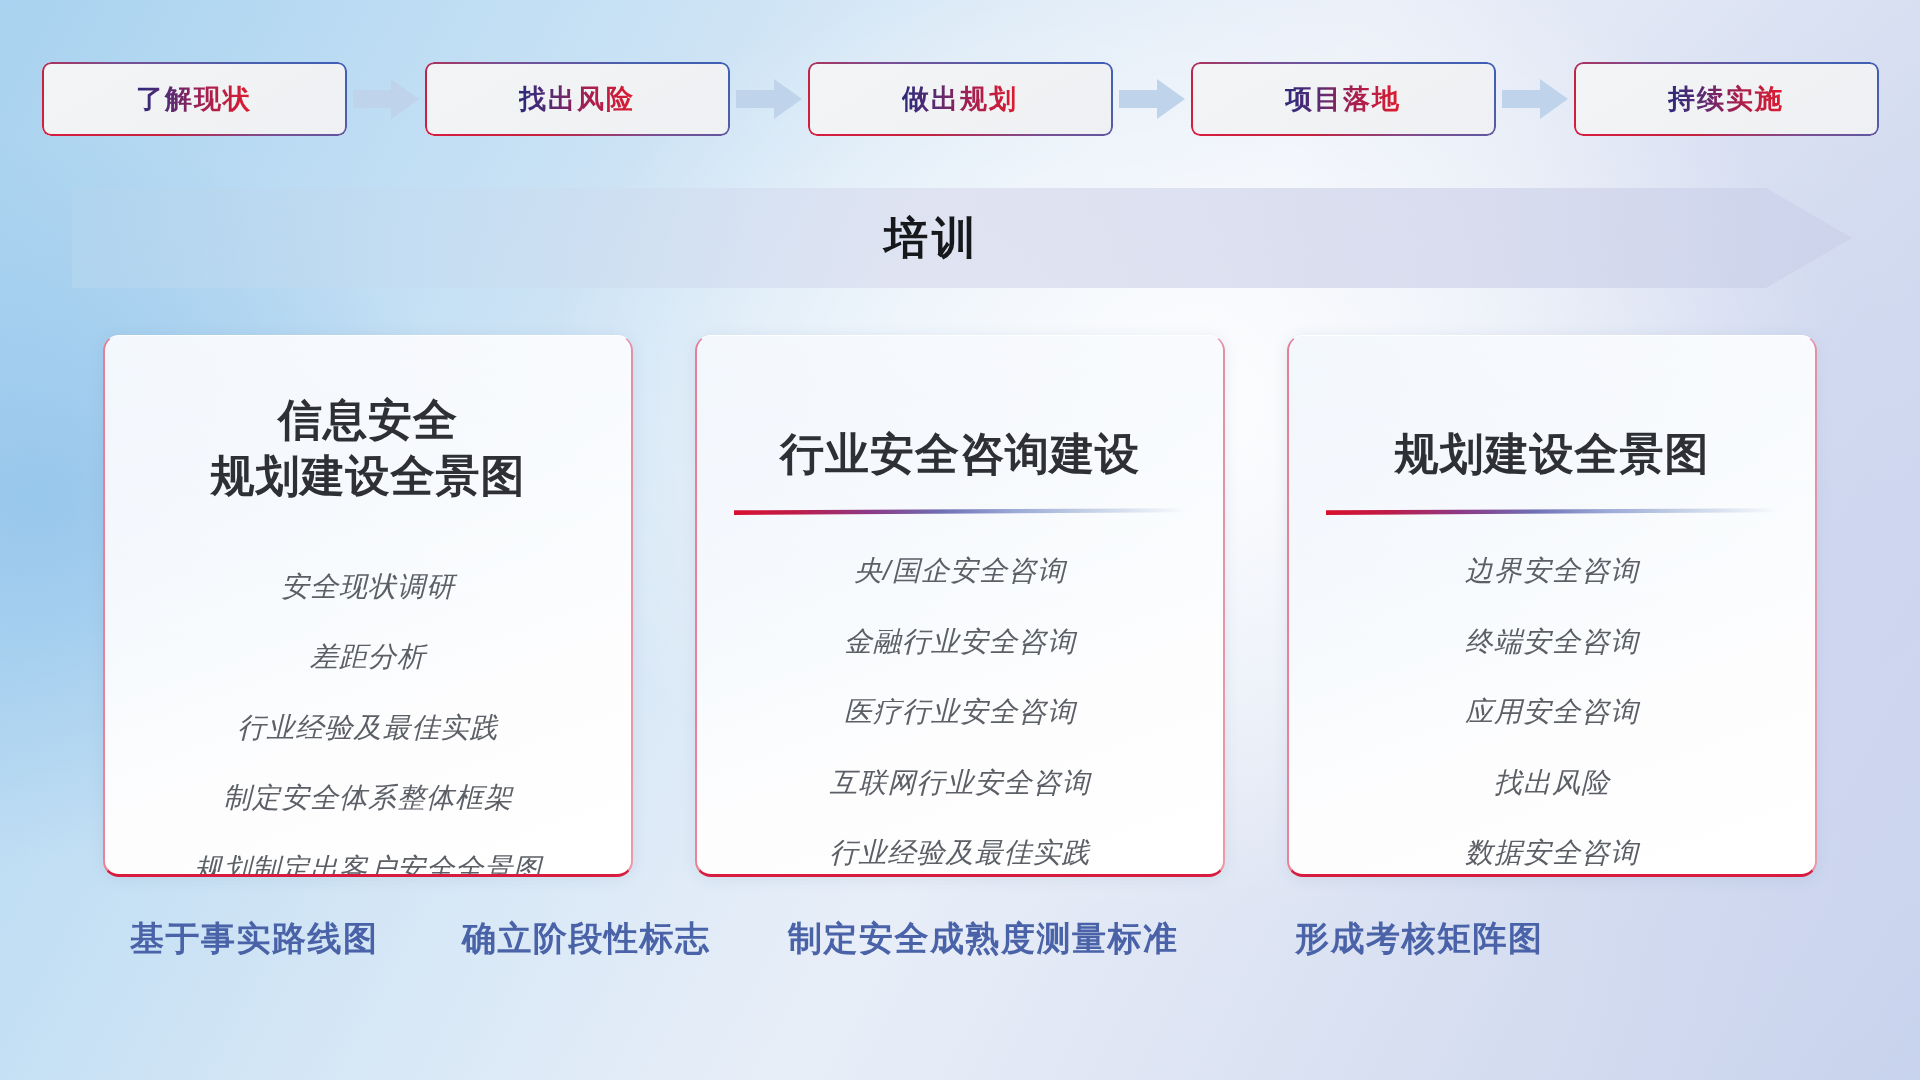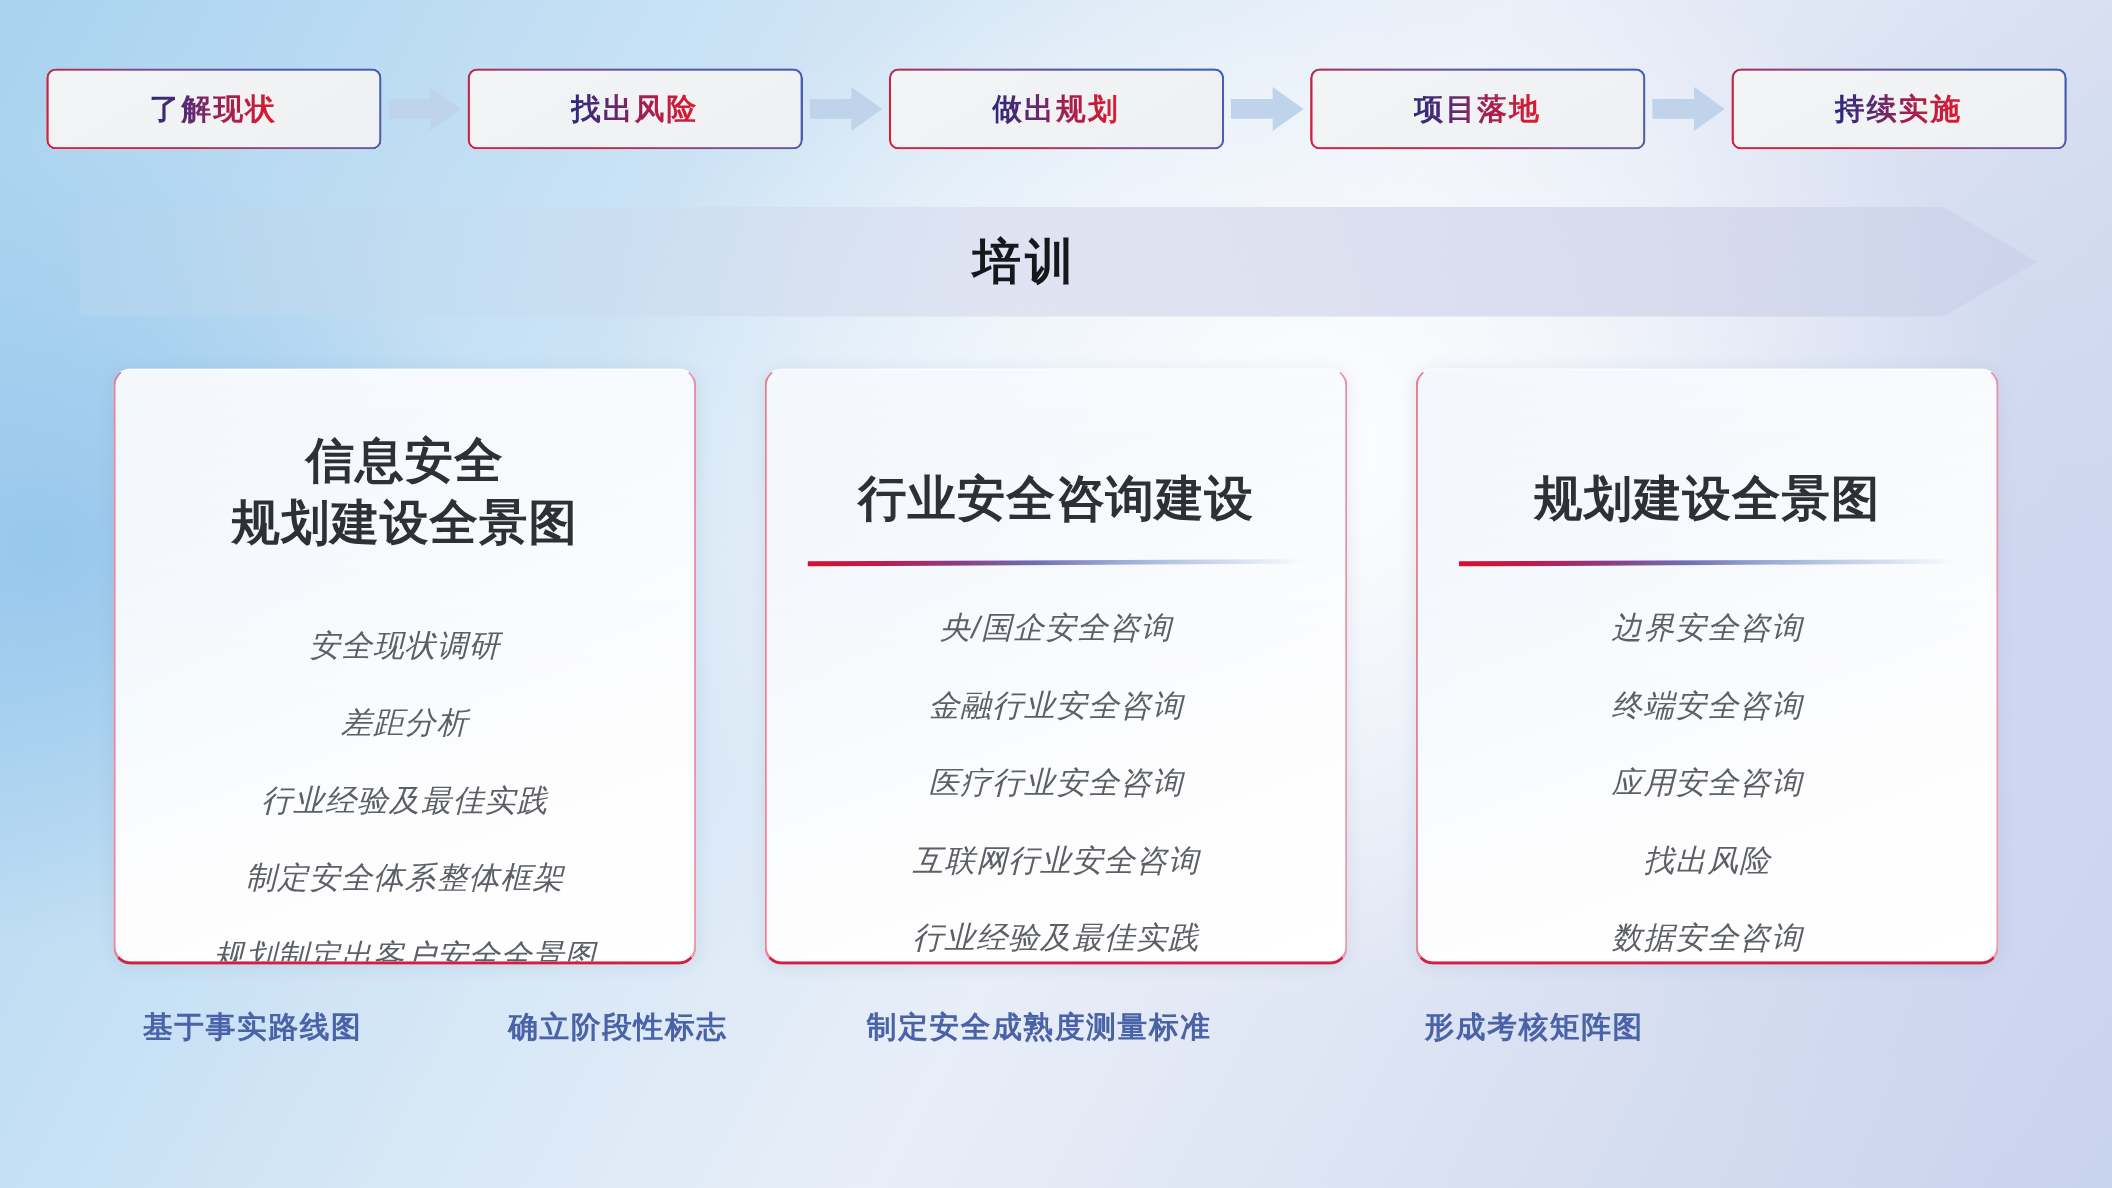--- a/index.html
+++ b/index.html
@@ -120,21 +120,21 @@
     font-size:28px; color:#5c6066; letter-spacing:1px; line-height:1.45;
     text-align:center; white-space:nowrap;
   }
 
   
   .footnotes{
     position:absolute; left:0; top:916px; width:1920px; height:44px;
   }
   .footnote{
     position:absolute; top:0;
-    font-size:27px; font-weight:700; letter-spacing:1.5px;
+    font-size:34px; font-weight:700; letter-spacing:1.5px;
     color:#4a63a8; white-space:nowrap;
   }
   .fn0{ left:130px; }
   .fn1{ left:462px; }
   .fn2{ left:788px; }
   .fn3{ left:1295px; }
 </style>
 </head>
 <body>
 

